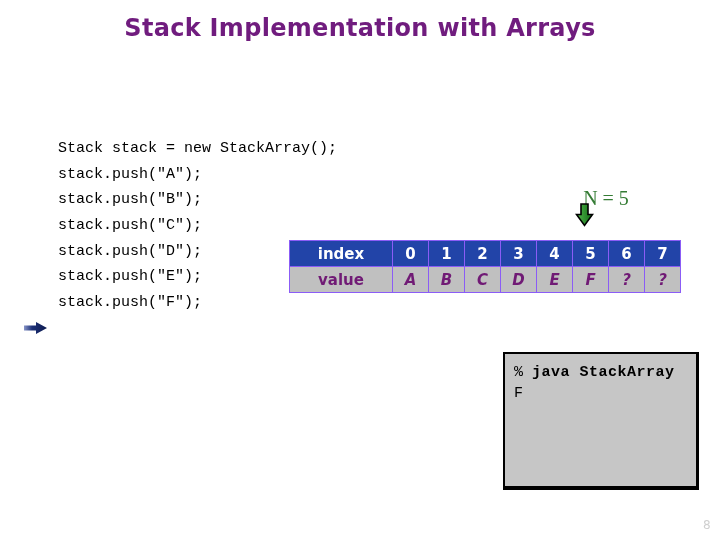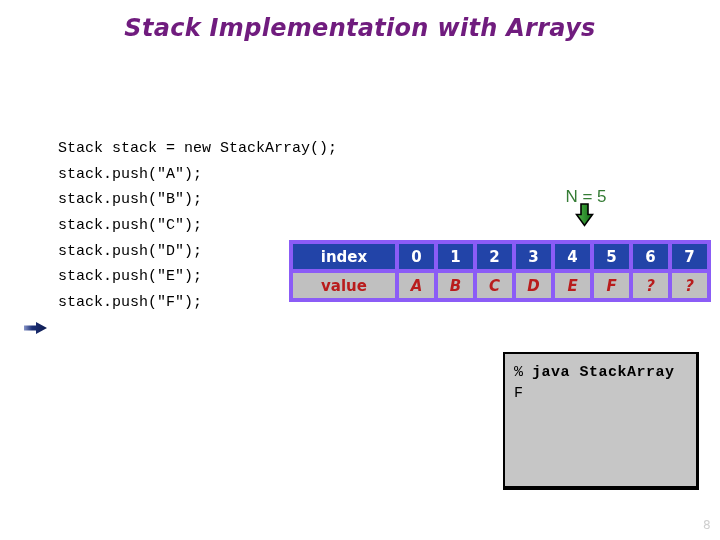--- a/index.html
+++ b/index.html
@@ -4,44 +4,43 @@
 <style>
   html, body { margin:0; padding:0; background:#fff; }
   .slide {
     position:relative; width:720px; height:540px; background:#ffffff;
     overflow:hidden; font-family:"DejaVu Sans", sans-serif;
   }
   .title {
     position:absolute; top:14px; left:0; width:720px; text-align:center;
     font-size:24px; font-weight:bold; color:var(--title, #701C7E);
     letter-spacing:0.3px;
-    font-style:italic;
   }
   .code {
     position:absolute; left:58px; top:136px;
     font-family:"Liberation Mono", monospace; font-size:15px; color:#000;
   }
   .code .code-line { height:25.7px; line-height:25.7px; white-space:pre; }
   .pointer { position:absolute; left:24px; top:321px; width:24px; height:14px; }
   .n-label {
-    position:absolute; left:544px; top:187px; width:84px; text-align:center;
-    font-family:Liberation Sans, sans-serif; font-size:17px;
+    position:absolute; left:564px; top:187px; width:84px; text-align:center;
+    font-family:Liberation Serif, serif; font-size:20px;
     color:var(--n-green, #357C35); white-space:pre;
   }
   .n-arrow { position:absolute; left:575px; top:203px; width:19px; height:24px; }
   .array-table {
     position:absolute; left:289px; top:240px;
     border-collapse:collapse; table-layout:fixed;
   }
   .array-table td {
-    border:4px solid #8b5cf6; text-align:center; vertical-align:middle;
+    border:1px solid #8b5cf6; text-align:center; vertical-align:middle;
     font-weight:bold; font-size:15px; height:25px; padding:0;
   }
   .row-index td { background:var(--index-bg, #2244A8); color:#ffffff; }
-  .row-value td { background:var(--value-bg, #C0C0C0); color:#b91c1c; }
+  .row-value td { background:var(--value-bg, #C0C0C0); color:#701a75; }
   .array-table td.label-cell { width:102px; font-style:normal; }
   .array-table td.data-cell  { width:35px; }
   .row-value td.data-cell { font-style:italic; }
   .console {
     position:absolute; left:503px; top:352px; width:196px; height:138px;
     box-sizing:border-box; background:var(--console-bg, #C6C6C6);
     border:2px solid #000; border-right-width:3px; border-bottom-width:4px;
     padding:8px 4px 0 9px;
     font-family:"Liberation Mono", monospace; font-size:15px; line-height:21px;
     color:#000; white-space:pre;

